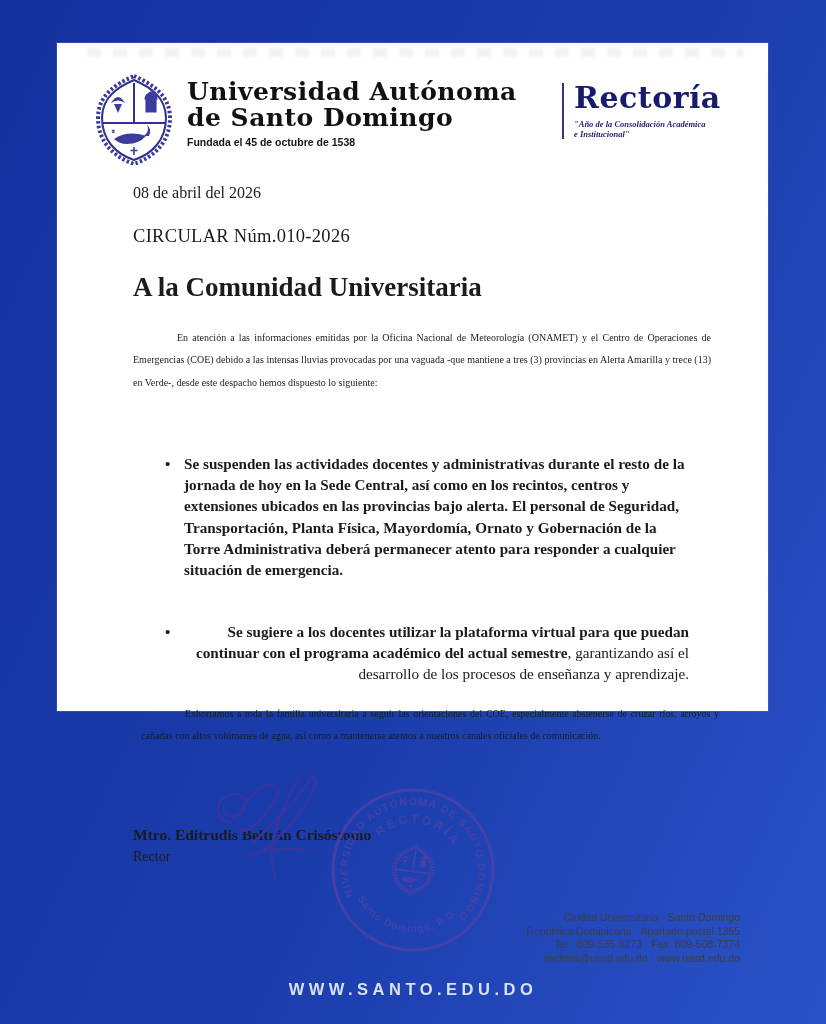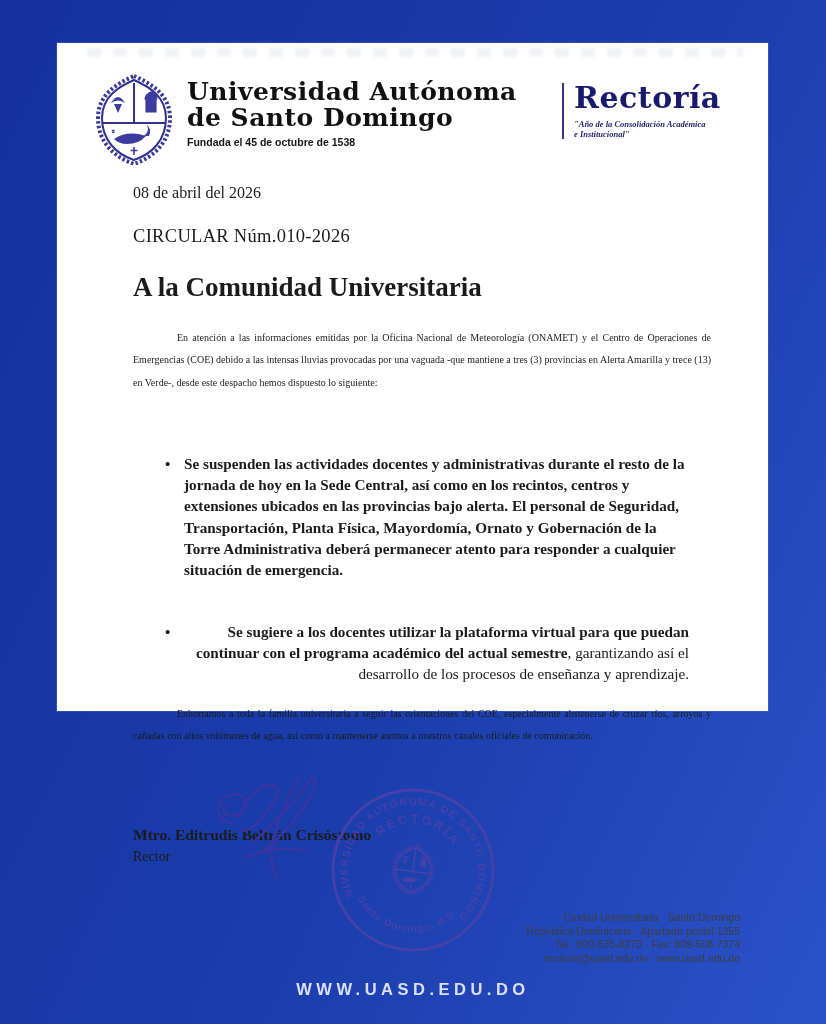--- a/index.html
+++ b/index.html
@@ -43,21 +43,21 @@
   .motto { margin-top:6px; font-size:8.5px; line-height:10px; font-style:italic;
     font-weight:bold; color:#24246e; }
 
   
   .date      { position:absolute; left:76px; top:141px; font-size:16px; }
   .circular  { position:absolute; left:76px; top:183px; font-size:18.5px; letter-spacing:.3px;text-align:center; }
   .saluta    { position:absolute; left:76px; top:229px; font-size:27px; font-weight:bold; }
 
   .para { font-size:10px; line-height:22.4px; text-align:justify; }
   .intro   { position:absolute; left:76px; top:284px; width:578px; text-indent:44px; }
-  .closing { position:absolute; left:76px; top:660px; width:578px; text-indent:44px; }
+  .closing { position:absolute; left:84px; top:660px; width:578px; text-indent:44px; }
 
   .blist { position:absolute; left:111px; width:505px; list-style:none;margin-left:16px; }
   .b1 { top:410px; } .b2 { top:578px;text-align:right; }
   .blist li { position:relative; font-size:15.2px; line-height:21.2px; }
   .blist li::before { content:"\2022"; position:absolute; left:-19px; top:0; font-weight:bold; }
   .bold-seg { font-weight:bold; }
 
   
   .sig-svg { position:absolute; left:146px; top:728px; z-index:2; }
   .signer-name { position:absolute; left:76px; top:783px; font-size:15.5px; font-weight:bold; z-index:1; }
@@ -172,14 +172,14 @@
 
   <div class="contact">
     <div>Ciudad Universitaria · Santo Domingo</div>
     <div>República Dominicana · Apartado postal 1355</div>
     <div>Tel : 809-535-8273 · Fax: 809-508-7374</div>
     <div>rectoria@uasd.edu.do · www.uasd.edu.do</div>
   </div>
 </div>
 
 <div class="bottombar">
-  <span>WWW.UASD.EDU.DO</span>
+  <span>WWW.SANTO.EDU.DO</span>
 </div>
 
 </body></html>

